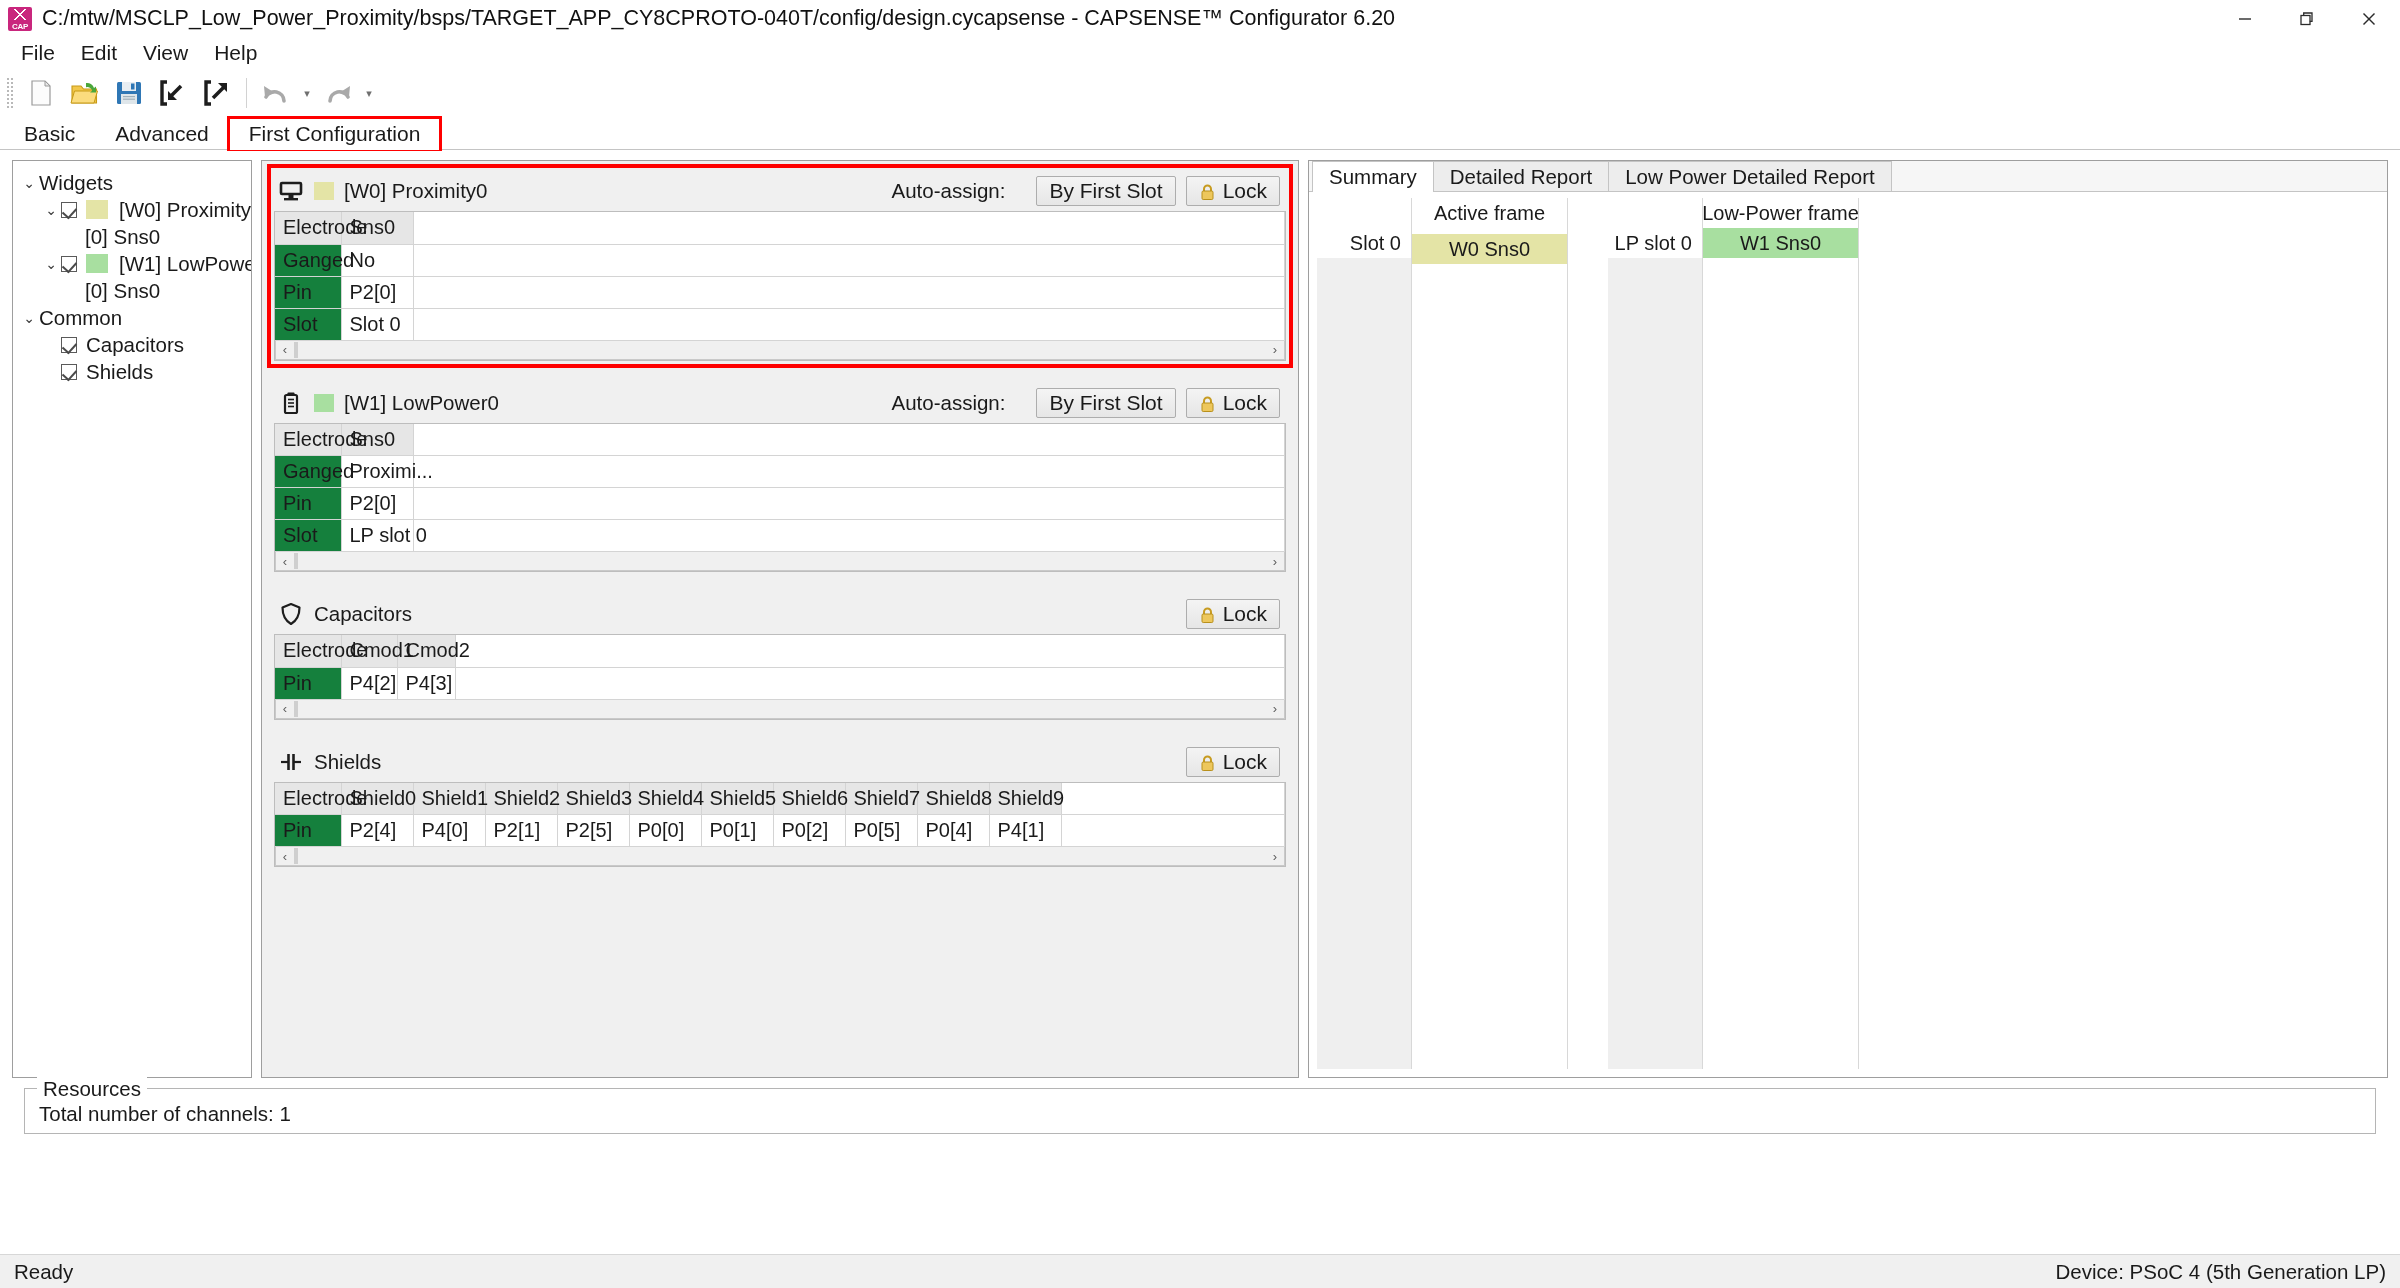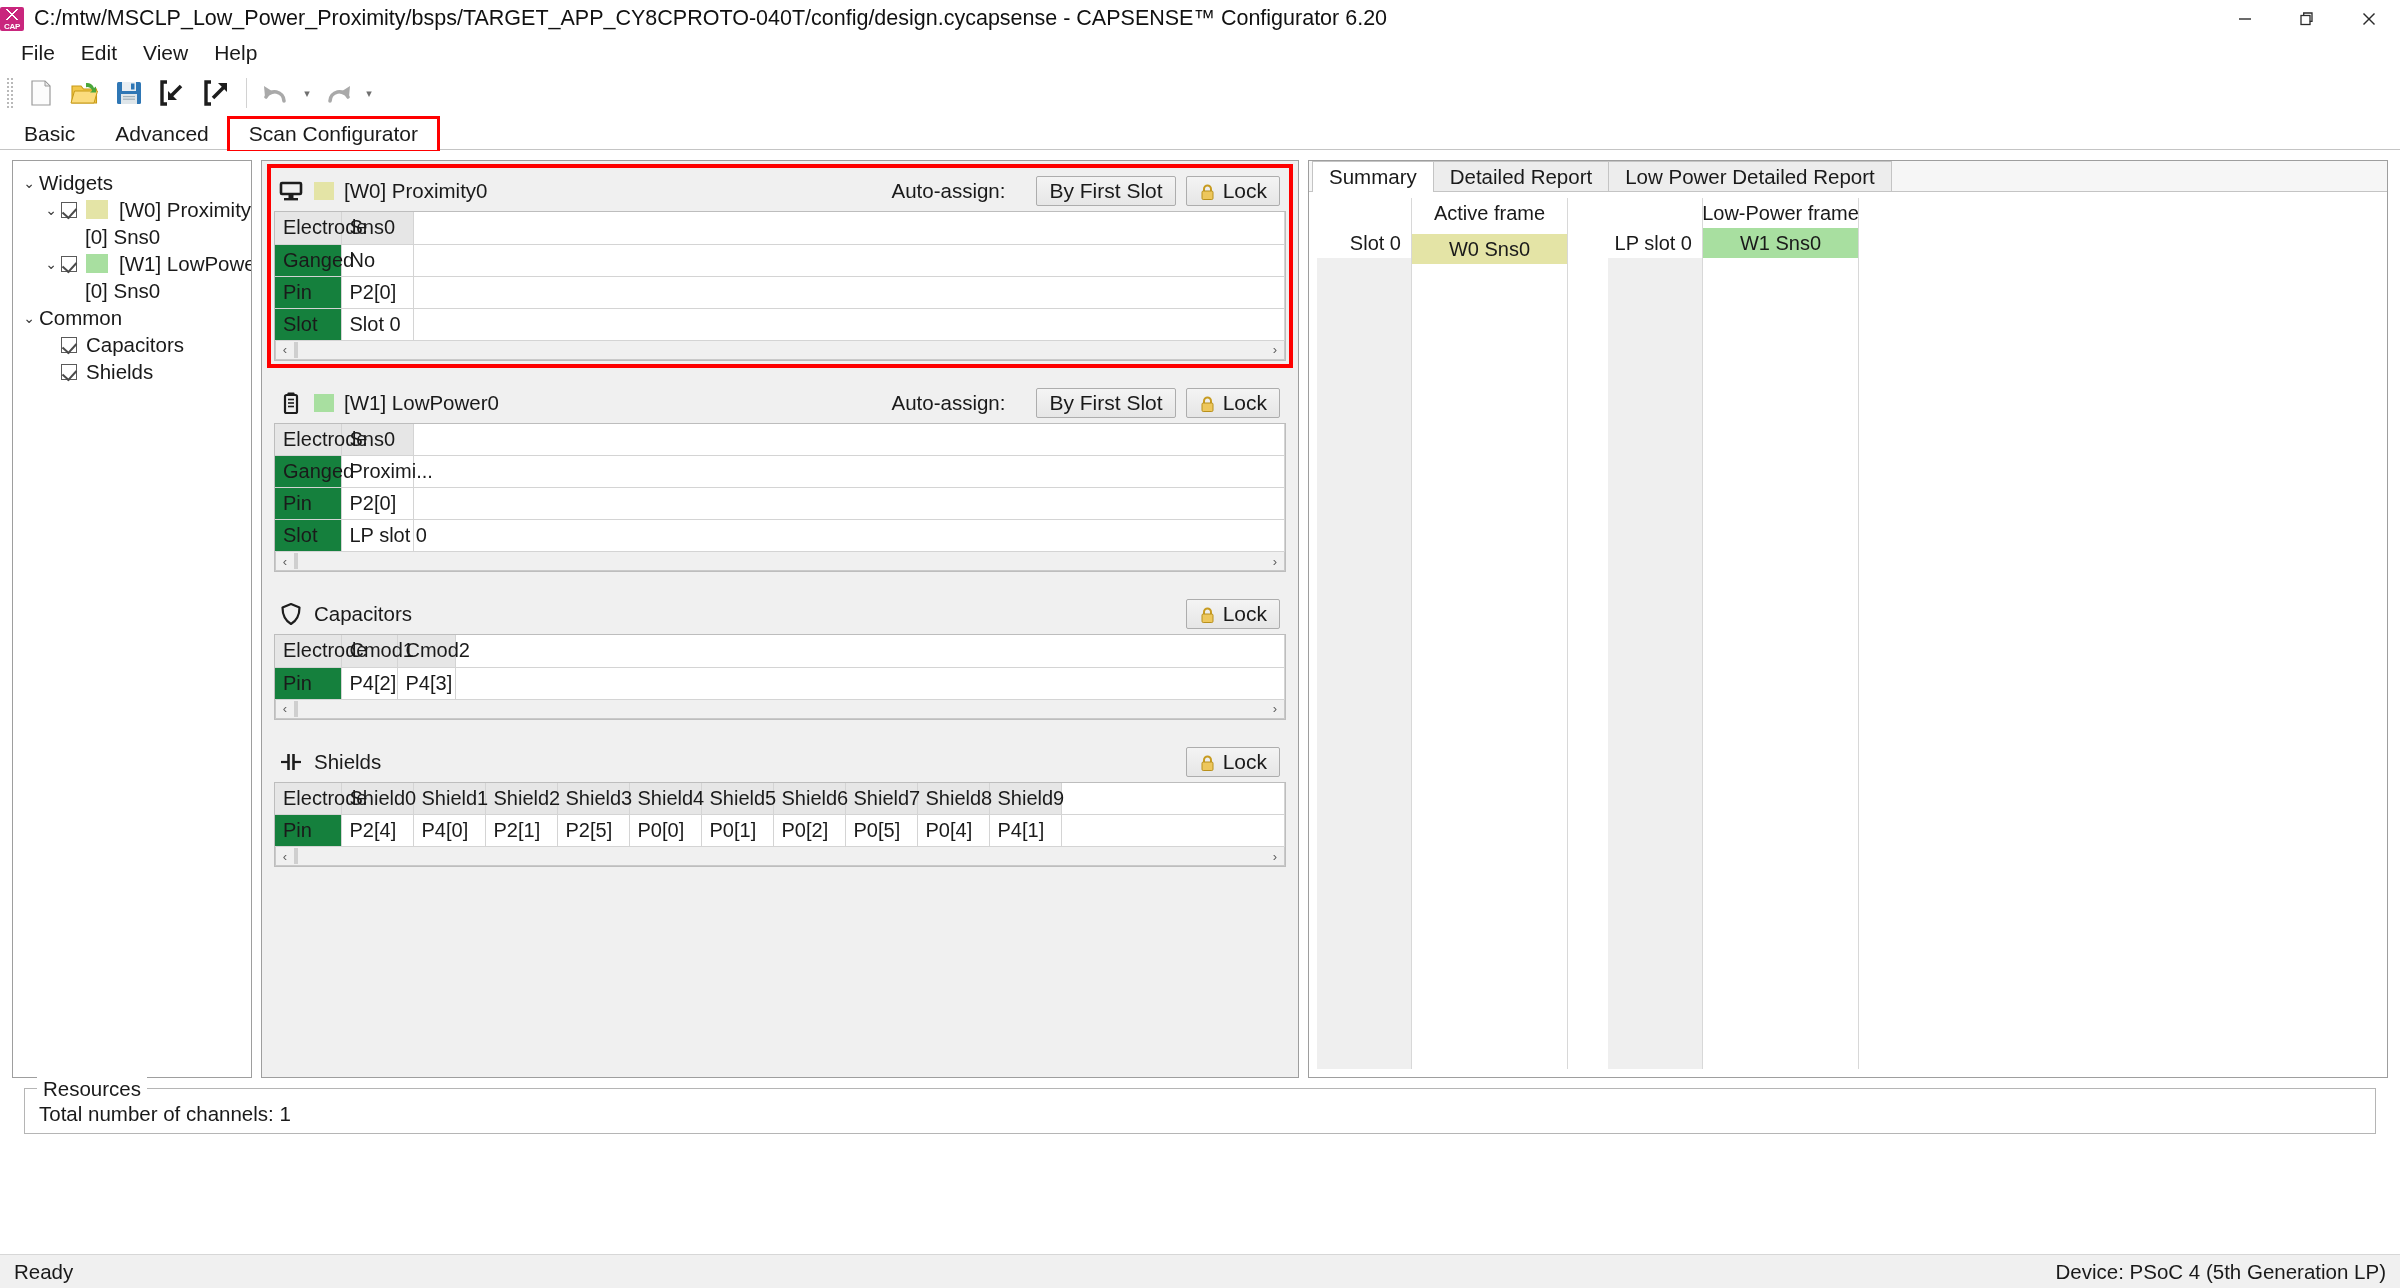--- a/index.html
+++ b/index.html
@@ -14,21 +14,21 @@
     -webkit-font-smoothing: antialiased;
   }
 
   
   .titlebar {
     height: 38px; display:flex; align-items:center;
     background:#ffffff; border-bottom:1px solid #ffffff;
     position:relative;
   }
   .app-icon {
-    width:24px; height:24px; margin-right:10px;
+    width:24px; height:24px; margin-left:8px; margin-right:10px;
     background:#c9267d; border-radius:2px; position:relative; flex:none;
     display:flex; align-items:flex-end; justify-content:center;
   }
   .app-icon .cap { font-size:8px; color:#fff; font-weight:bold; line-height:9px; letter-spacing:-0.3px;}
   .app-icon:before{
     content:""; position:absolute; top:2px; left:5px; width:14px; height:11px;
     background:
       linear-gradient(45deg, transparent 45%, #fff 45%, #fff 55%, transparent 55%),
       linear-gradient(-45deg, transparent 45%, #fff 45%, #fff 55%, transparent 55%);
   }
@@ -278,21 +278,21 @@
       <path d="M7 23 a9.5 9.5 0 0 1 18-4" fill="none" stroke="#a9a9a9" stroke-width="3.6" stroke-linecap="round"></path>
       <path d="M27 8 l-1 11 l-10-4 z" fill="#a9a9a9"></path>
     </svg>
   </div>
   <div class="tb-caret">▾</div>
 </div>
 
 <div class="tabstrip">
   <div class="tab">Basic</div>
   <div class="tab">Advanced</div>
-  <div class="tab active hl">Scan Configurator</div>
+  <div class="tab active hl">First Configuration</div>
 </div>
 
 <div class="content">
 
 
   <div class="panes">
 
     <div class="tree-pane">
 
       <div class="tnode" style="padding-left:0px;">

